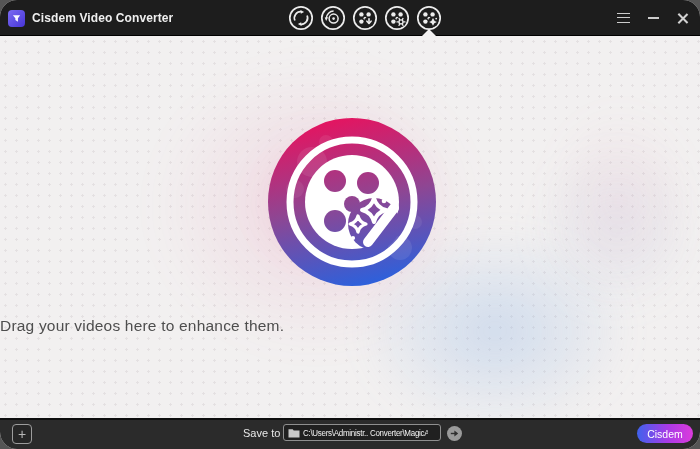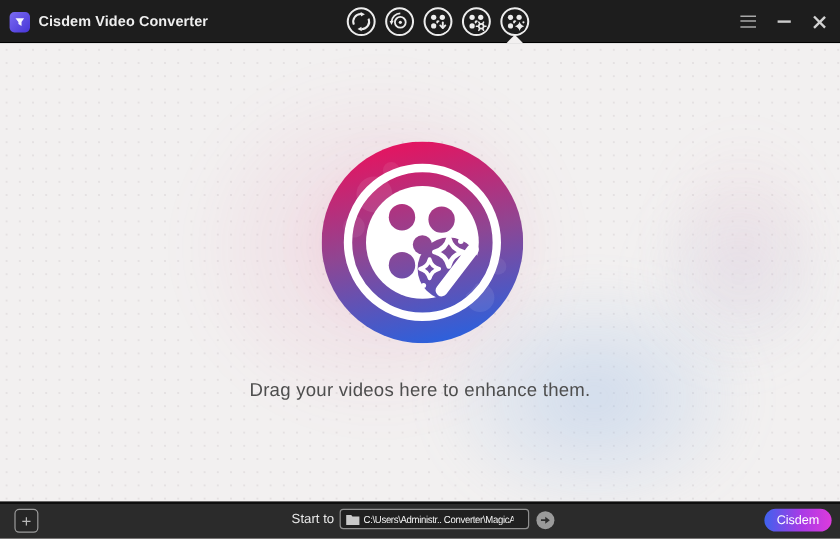--- a/index.html
+++ b/index.html
@@ -1,18 +1,18 @@
 <!DOCTYPE html>
 <html><head>
 <meta charset="utf-8">
 <style>
   html,body{margin:0;padding:0;background:#555;}
   .window{
     position:relative;width:700px;height:449px;overflow:hidden;
-    font-family:"Liberation Sans",sans-serif;background:#f2f0f0;
+    font-family:"Liberation Sans",sans-serif;background:#f2f0f0;border-radius:17px;
   }
 
   
   .titlebar{position:absolute;top:0;left:0;right:0;height:36px;background:#1d1d1d;border-bottom:1px solid #000;box-sizing:border-box;}
   .brand{position:absolute;left:8px;top:0;height:36px;display:flex;align-items:center;gap:7px;}
   .logo{width:17px;height:17px;border-radius:4px;background:linear-gradient(135deg,#7b6bf2,#4634d6);display:flex;align-items:center;justify-content:center;flex:0 0 auto;}
   .app-title{color:#efefef;font-size:12px;font-weight:700;letter-spacing:.1px;white-space:nowrap;}
   .tabbar{position:absolute;left:288px;top:5px;display:flex;gap:6px;}
   .tab{width:26px;height:26px;padding:0;border:0;background:transparent;cursor:pointer;}
   .tab svg{display:block;}
@@ -30,21 +30,21 @@
   
   .main{position:absolute;top:36px;left:0;right:0;bottom:31px;background:#f2f0f0;overflow:hidden;}
   .main .dots{position:absolute;inset:0;background-image:radial-gradient(rgba(135,120,128,0.13) 1px,transparent 1.2px);background-size:11px 11px;}
   .blob{position:absolute;border-radius:50%;filter:blur(16px);}
   .blob-pink-1{left:150px;top:20px;width:330px;height:300px;background:radial-gradient(closest-side,rgba(229,80,140,0.14),rgba(229,80,140,0));}
   .blob-pink-2{left:250px;top:80px;width:190px;height:170px;background:radial-gradient(closest-side,rgba(226,50,128,0.16),rgba(226,50,128,0));}
   .blob-blue-1{left:360px;top:195px;width:270px;height:200px;background:radial-gradient(closest-side,rgba(128,173,229,0.30),rgba(128,173,229,0));}
   .blob-blue-2{left:530px;top:110px;width:170px;height:170px;background:radial-gradient(closest-side,rgba(158,188,224,0.14),rgba(158,188,224,0));}
   .blob-pink-3{left:545px;top:70px;width:150px;height:190px;background:radial-gradient(closest-side,rgba(226,120,160,0.10),rgba(226,120,160,0));}
   .emblem{position:absolute;left:268px;top:82px;width:168px;height:168px;}
-  .drop-hint{position:absolute;top:281px;left:0;right:0;text-align:center;color:#4e4e4e;font-size:15.5px;letter-spacing:.2px;}
+  .drop-hint{position:absolute;top:281px;left:0;right:0;color:#4e4e4e;font-size:15.5px;letter-spacing:.2px;}
 
   
   .footer{position:absolute;bottom:0;left:0;right:0;height:31px;background:#2b2b2b;border-top:2px solid #0e0e0e;box-sizing:border-box;}
   .add-btn{position:absolute;left:12px;top:4px;width:20px;height:20px;box-sizing:border-box;border:1.5px solid #9c9c9c;border-radius:4px;background:#262626;color:#b8b8b8;font-size:14px;line-height:15px;text-align:center;padding:0;cursor:pointer;font-family:"Liberation Sans",sans-serif;}
   .saveto-label{position:absolute;left:243px;top:7px;font-size:11px;color:#e8e8e8;}
   .path-box{position:absolute;left:283px;top:4px;width:158px;height:17px;box-sizing:border-box;border:1px solid #8f8f8f;border-radius:3px;background:#202020;display:flex;align-items:center;gap:3px;padding:0 4px;cursor:pointer;}
   .path-text{font-size:8.5px;color:#f2f2f2;white-space:nowrap;overflow:hidden;letter-spacing:-0.3px;transform:scaleX(0.94);transform-origin:left center;}
   .go-btn{position:absolute;left:447px;top:6px;width:15px;height:15px;border-radius:50%;background:#9a9a9a;border:0;padding:0;display:flex;align-items:center;justify-content:center;cursor:pointer;}
   .start-btn{position:absolute;right:7px;top:4px;width:56px;height:19px;border:0;border-radius:10px;background:linear-gradient(90deg,#3f62ed,#a93ae6 55%,#dc3bdc);color:#ffffff;font-size:10.5px;cursor:pointer;font-family:"Liberation Sans",sans-serif;padding:0;}
 </style>
@@ -186,21 +186,21 @@
         <circle cx="1" cy="36" r="2.1" fill="#ffffff"></circle>
       </svg>
     </div>
 
     <div class="drop-hint">Drag your videos here to enhance them.</div>
   </div>
 
   <div class="footer">
     <button class="add-btn">+</button>
 
-    <span class="saveto-label">Start to</span>
+    <span class="saveto-label">Save to</span>
 
     <div class="path-box">
       <span style="display:flex;flex:0 0 auto;">
         <svg width="12" height="10" viewBox="0 0 12 10">
           <path d="M0.5 1.2 h4.2 l1 1.3 h5.8 v6.9 h-11 z" fill="#c9c9c9"></path>
         </svg>
       </span>
       <span class="path-text">C:\Users\Administr.. Converter\MagicAI</span>
     </div>
 

